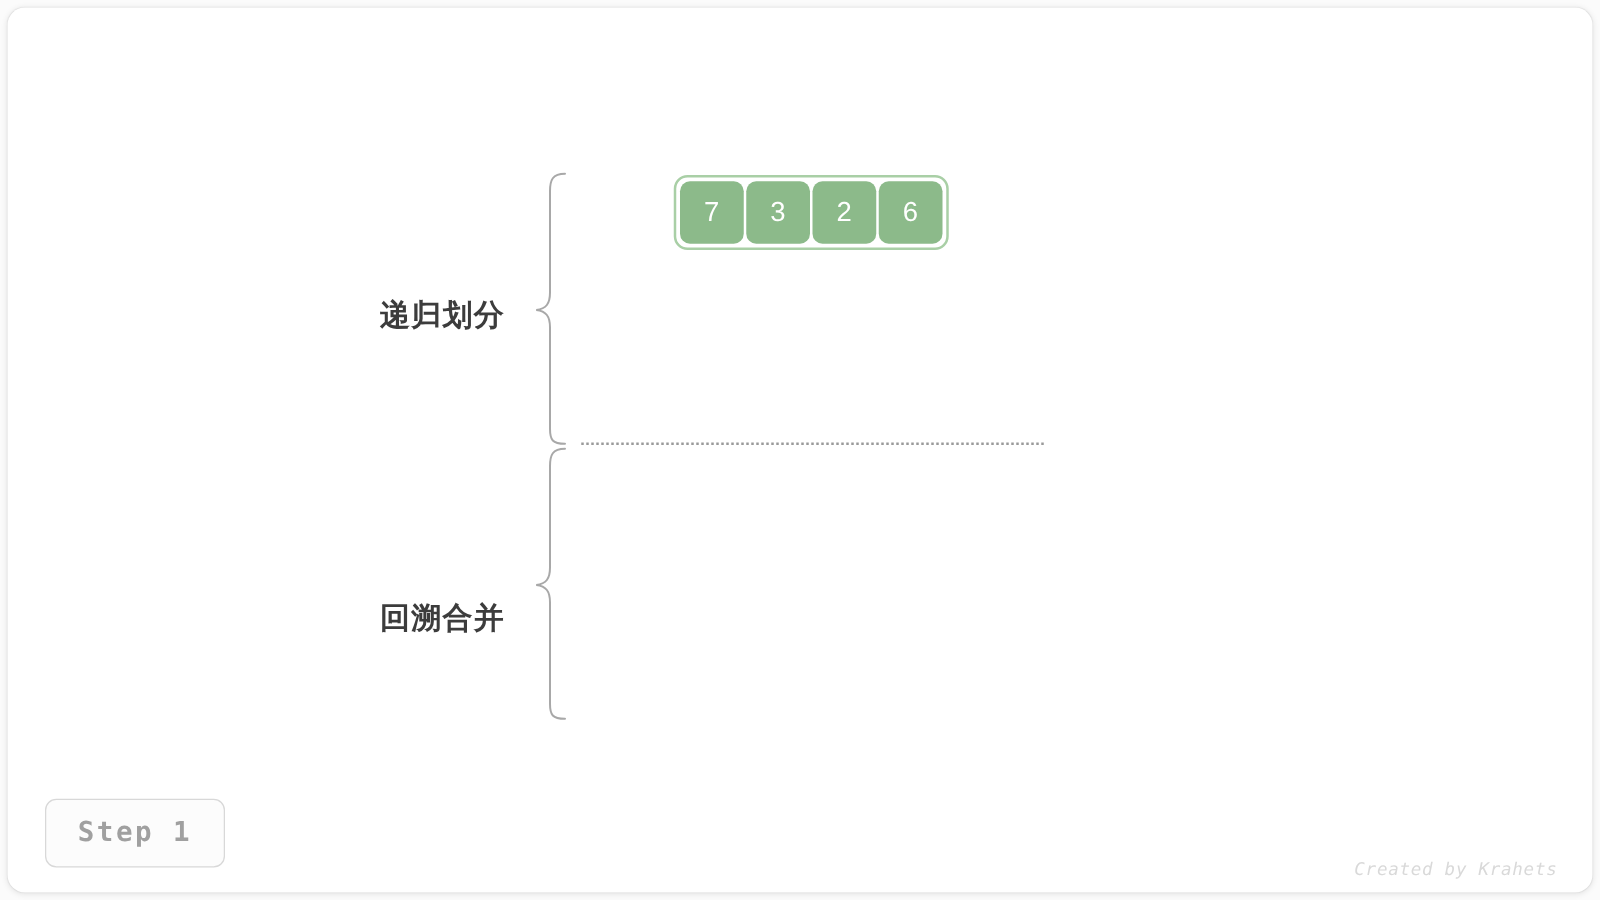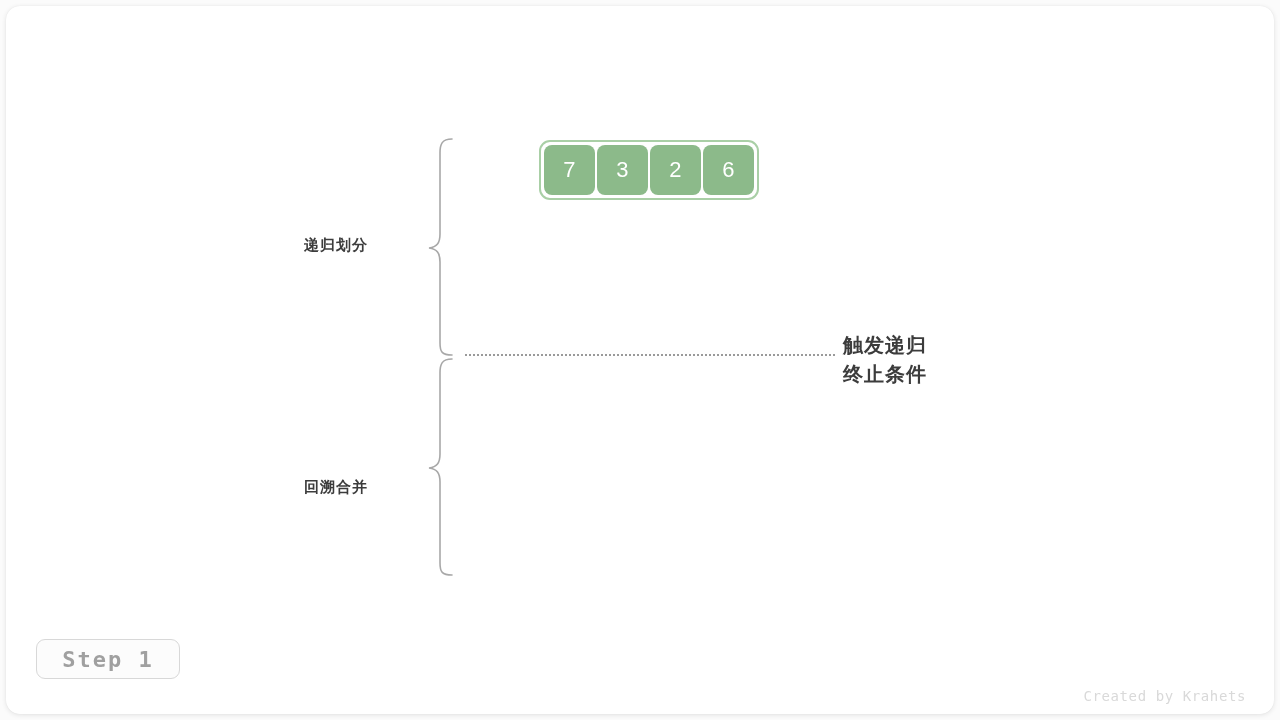--- a/index.html
+++ b/index.html
@@ -64,21 +64,21 @@
   .brace {
     position: absolute;
     overflow: visible;
   }
   .brace-upper { left: 424px; top: 136px; }
   .brace-lower { left: 424px; top: 356px; }
 
   
   .section-label {
     position: absolute;
-    font-size: 15px;
+    font-size: 24px;
     font-weight: bold;
     color: #3c3c3c;
     letter-spacing: 1px;
     white-space: nowrap;
     font-family: "Liberation Sans", "DejaVu Sans", sans-serif;
   }
   .label-divide { left: 304px; top: 236px; }
   .label-merge  { left: 304px; top: 456px; margin-top: 22px; }
 
   
@@ -104,21 +104,21 @@
     white-space: nowrap;
     font-family: "Liberation Sans", "DejaVu Sans", sans-serif;
   }
 
   
   .step-badge {
     position: absolute;
     left: 36px;
     top: 639px;
     width: 144px;
-    height: 40px;
+    height: 55px;
     border: 1px solid #d8d8d8;
     border-radius: 9px;
     background: #fcfcfc;
     display: flex;
     align-items: center;
     justify-content: center;
     font-family: "DejaVu Sans Mono", "Liberation Mono", monospace;
     font-size: 22px;
     font-weight: bold;
     color: #a0a0a0;
@@ -129,20 +129,21 @@
   
   .credit {
     position: absolute;
     right: 34px;
     bottom: 16px;
     font-family: "DejaVu Sans Mono", "Liberation Mono", monospace;
     font-size: 14px;
     color: #d9d9d9;
     letter-spacing: 0.6px;
     white-space: nowrap;
+    font-style: italic;
   }
 </style>
 </head>
 <body>
 
 <div id="canvas">
 
   <div class="card"></div>
 
   <div class="array-group">
@@ -158,22 +159,18 @@
 
   <svg class="brace brace-lower" width="32" height="222" viewBox="0 0 32 222" fill="none">
     <path d="M28 3 C 18 3, 16 8, 16 17 L 16 98 C 16 107, 13 111, 5 112 C 13 113, 16 117, 16 126 L 16 207 C 16 216, 18 219, 28 219" stroke="#a8a8a8" stroke-width="1.6" fill="none" stroke-linecap="round"></path>
   </svg>
 
   <div class="section-label label-divide">递归划分</div>
   <div class="section-label label-merge">回溯合并</div>
 
   <div class="divider"></div>
 
-  <div class="annotation">
-    <div>触发递归</div>
-    <div>终止条件</div>
-  </div>
 
   <div class="step-badge">Step 1</div>
 
   <div class="credit">Created by Krahets</div>
 
 </div>
 
 </body></html>

